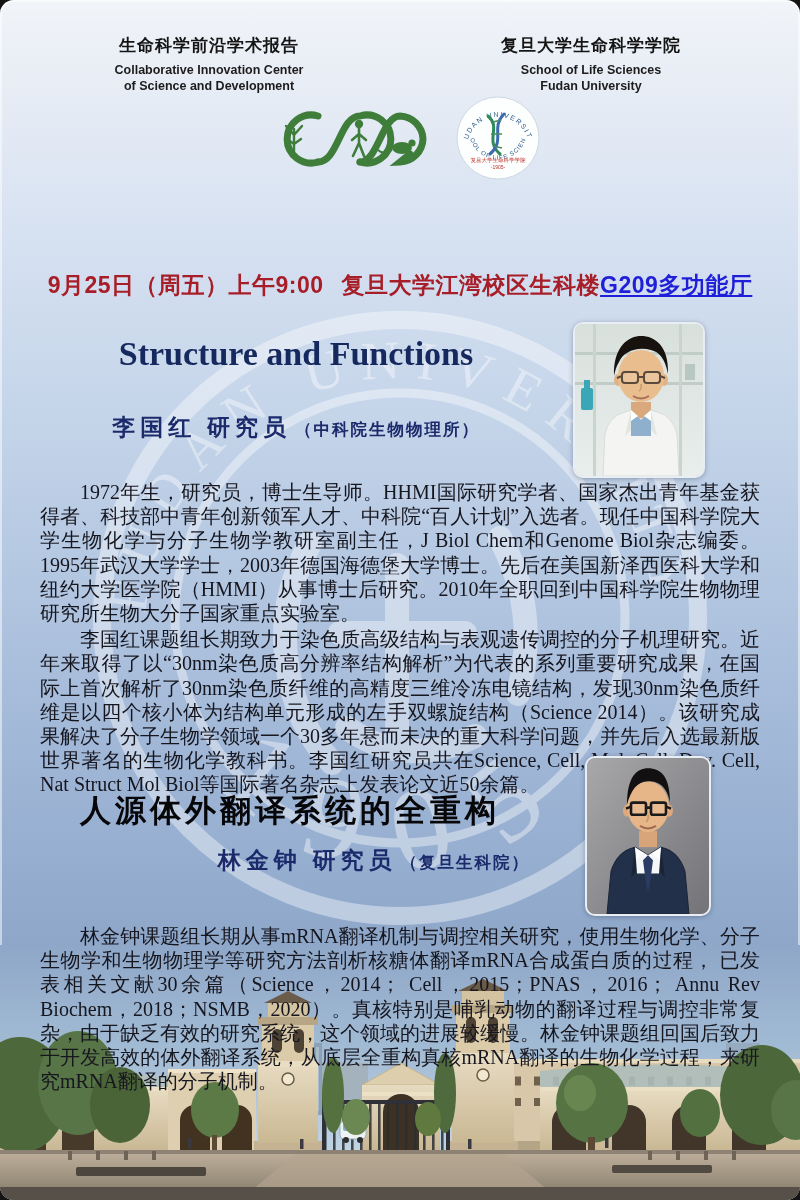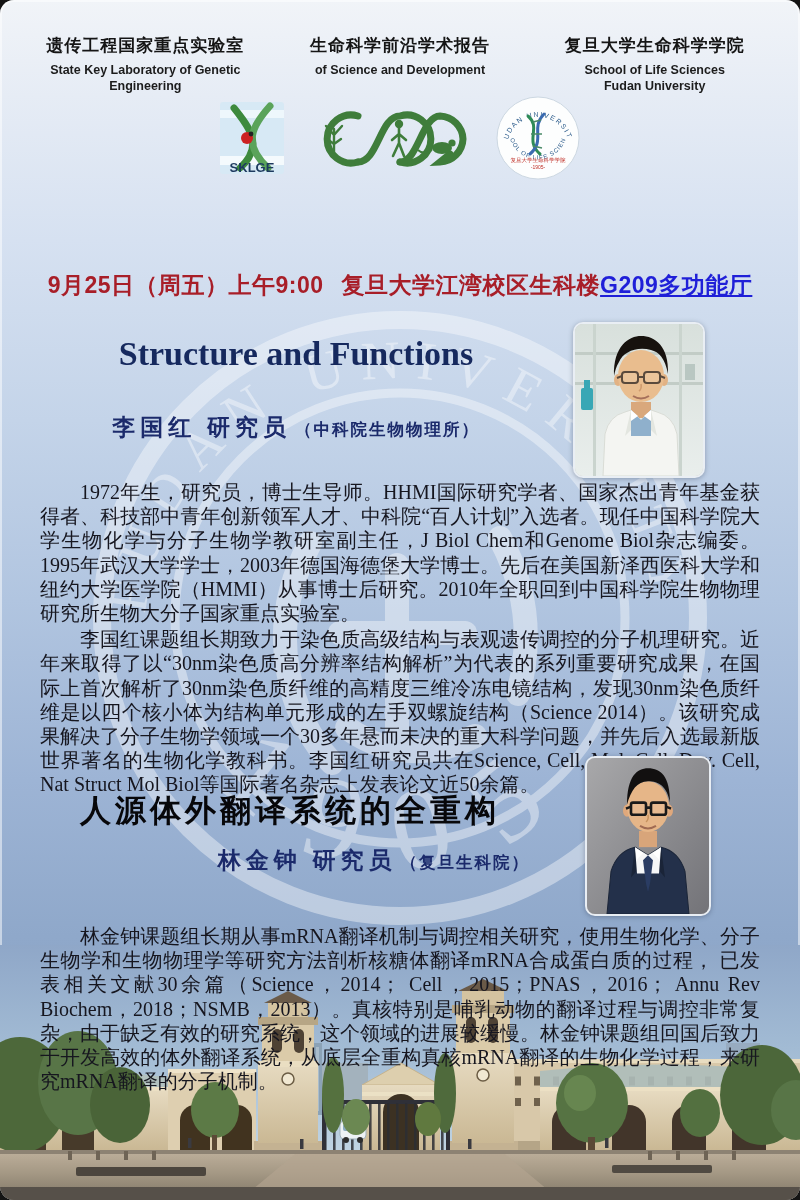--- a/index.html
+++ b/index.html
@@ -219,54 +219,36 @@
           <rect x="605" y="193" width="3.5" height="10"></rect>
       </g>
       <rect x="76" y="222" width="130" height="9" rx="2" fill="#4c463e"></rect>
       <rect x="612" y="220" width="100" height="8" rx="2" fill="#504a42"></rect>
       <rect x="0" y="242" width="800" height="13" fill="#565049"></rect>
     </svg>
   </div>
 
   <div class="layer header-row">
     <div class="inst">
-      <div class="inst-cn">遗传工程国家重点实验室</div>
-      <div class="inst-en">
-        <div>State Key Laboratory of Genetic</div>
-        <div>Engineering</div>
-      </div>
-    </div>
-    <div class="inst">
       <div class="inst-cn">生命科学前沿学术报告</div>
       <div class="inst-en">
+        <div>Collaborative Innovation Center</div>
         <div>of Science and Development</div>
       </div>
     </div>
     <div class="inst">
       <div class="inst-cn">复旦大学生命科学学院</div>
       <div class="inst-en">
         <div>School of Life Sciences</div>
         <div>Fudan University</div>
       </div>
     </div>
   </div>
 
   <div class="layer logo-row">
-    <span>
-      <svg viewBox="0 0 64 80" width="64" height="80">
-        <rect x="0" y="4" width="64" height="72" rx="3" fill="#d7e9f5"></rect>
-        <rect x="0" y="12" width="64" height="8" fill="#eef7fc"></rect>
-        <rect x="0" y="58" width="64" height="9" fill="#f4fafd"></rect>
-        <path d="M14,10 C30,30 44,48 20,70" stroke="#3d8a3d" stroke-width="7" fill="none" stroke-linecap="round"></path>
-        <path d="M50,8 C32,28 22,46 48,70" stroke="#5aa35a" stroke-width="7" fill="none" stroke-linecap="round"></path>
-        <circle cx="27" cy="40" r="6" fill="#cc2222"></circle>
-        <circle cx="31" cy="36" r="2.4" fill="#222"></circle>
-        <text x="32" y="74" text-anchor="middle" font-size="13" font-weight="bold" fill="#1d3a5f" font-family="Liberation Sans, DejaVu Sans, sans-serif">SKLGE</text>
-      </svg>
-    </span>
     <span>
       <svg viewBox="0 0 180 78" width="180" height="78">
         <g stroke="#3f7d3b" stroke-width="7" fill="none" stroke-linecap="round">
           <path d="M58,17 A24,24 0 1 0 58,63"></path>
           <path d="M58,63 C78,63 80,17 100,17 A24,24 0 1 1 100,63"></path>
           <path d="M100,63 C118,63 122,17 140,17 A24,24 0 0 1 163,40 A24,24 0 0 1 140,63 L150,55"></path>
         </g>
         <g stroke="#3f7d3b" stroke-width="2.4" fill="none" stroke-linecap="round">
           <path d="M34,54 V30 M34,36 L26,27 M34,36 L42,27 M34,45 L27,40 M34,45 L41,40"></path>
         </g>
@@ -393,16 +375,16 @@
       <path d="M48,88 L44,118 L58,102 Z" fill="#1a2438"></path>
       <path d="M74,88 L78,118 L64,102 Z" fill="#1a2438"></path>
       <path d="M48,88 L61,96 L74,88 L72,114 L50,114 Z" fill="#f5f6f7"></path>
       <path d="M48,88 L56,94 L50,100 Z" fill="#ffffff"></path>
       <path d="M74,88 L66,94 L72,100 Z" fill="#ffffff"></path>
       <path d="M61,96 L56,101 L59,124 L61,132 L63,124 L66,101 Z" fill="#2a3c63"></path>
     </svg>
   </div>
 
   <div class="layer bio bio2">
-    <p>林金钟课题组长期从事mRNA翻译机制与调控相关研究，使用生物化学、分子生物学和生物物理学等研究方法剖析核糖体翻译mRNA合成蛋白质的过程， 已发表相关文献30余篇（Science，2014； Cell，2015；PNAS，2016； Annu Rev Biochem，2018；NSMB，2013）。真核特别是哺乳动物的翻译过程与调控非常复杂，由于缺乏有效的研究系统，这个领域的进展较缓慢。林金钟课题组回国后致力于开发高效的体外翻译系统，从底层全重构真核mRNA翻译的生物化学过程，来研究mRNA翻译的分子机制。</p>
+    <p>林金钟课题组长期从事mRNA翻译机制与调控相关研究，使用生物化学、分子生物学和生物物理学等研究方法剖析核糖体翻译mRNA合成蛋白质的过程， 已发表相关文献30余篇（Science，2014； Cell，2015；PNAS，2016； Annu Rev Biochem，2018；NSMB，2020）。真核特别是哺乳动物的翻译过程与调控非常复杂，由于缺乏有效的研究系统，这个领域的进展较缓慢。林金钟课题组回国后致力于开发高效的体外翻译系统，从底层全重构真核mRNA翻译的生物化学过程，来研究mRNA翻译的分子机制。</p>
   </div>
 
 </div>
 
 </body></html>

